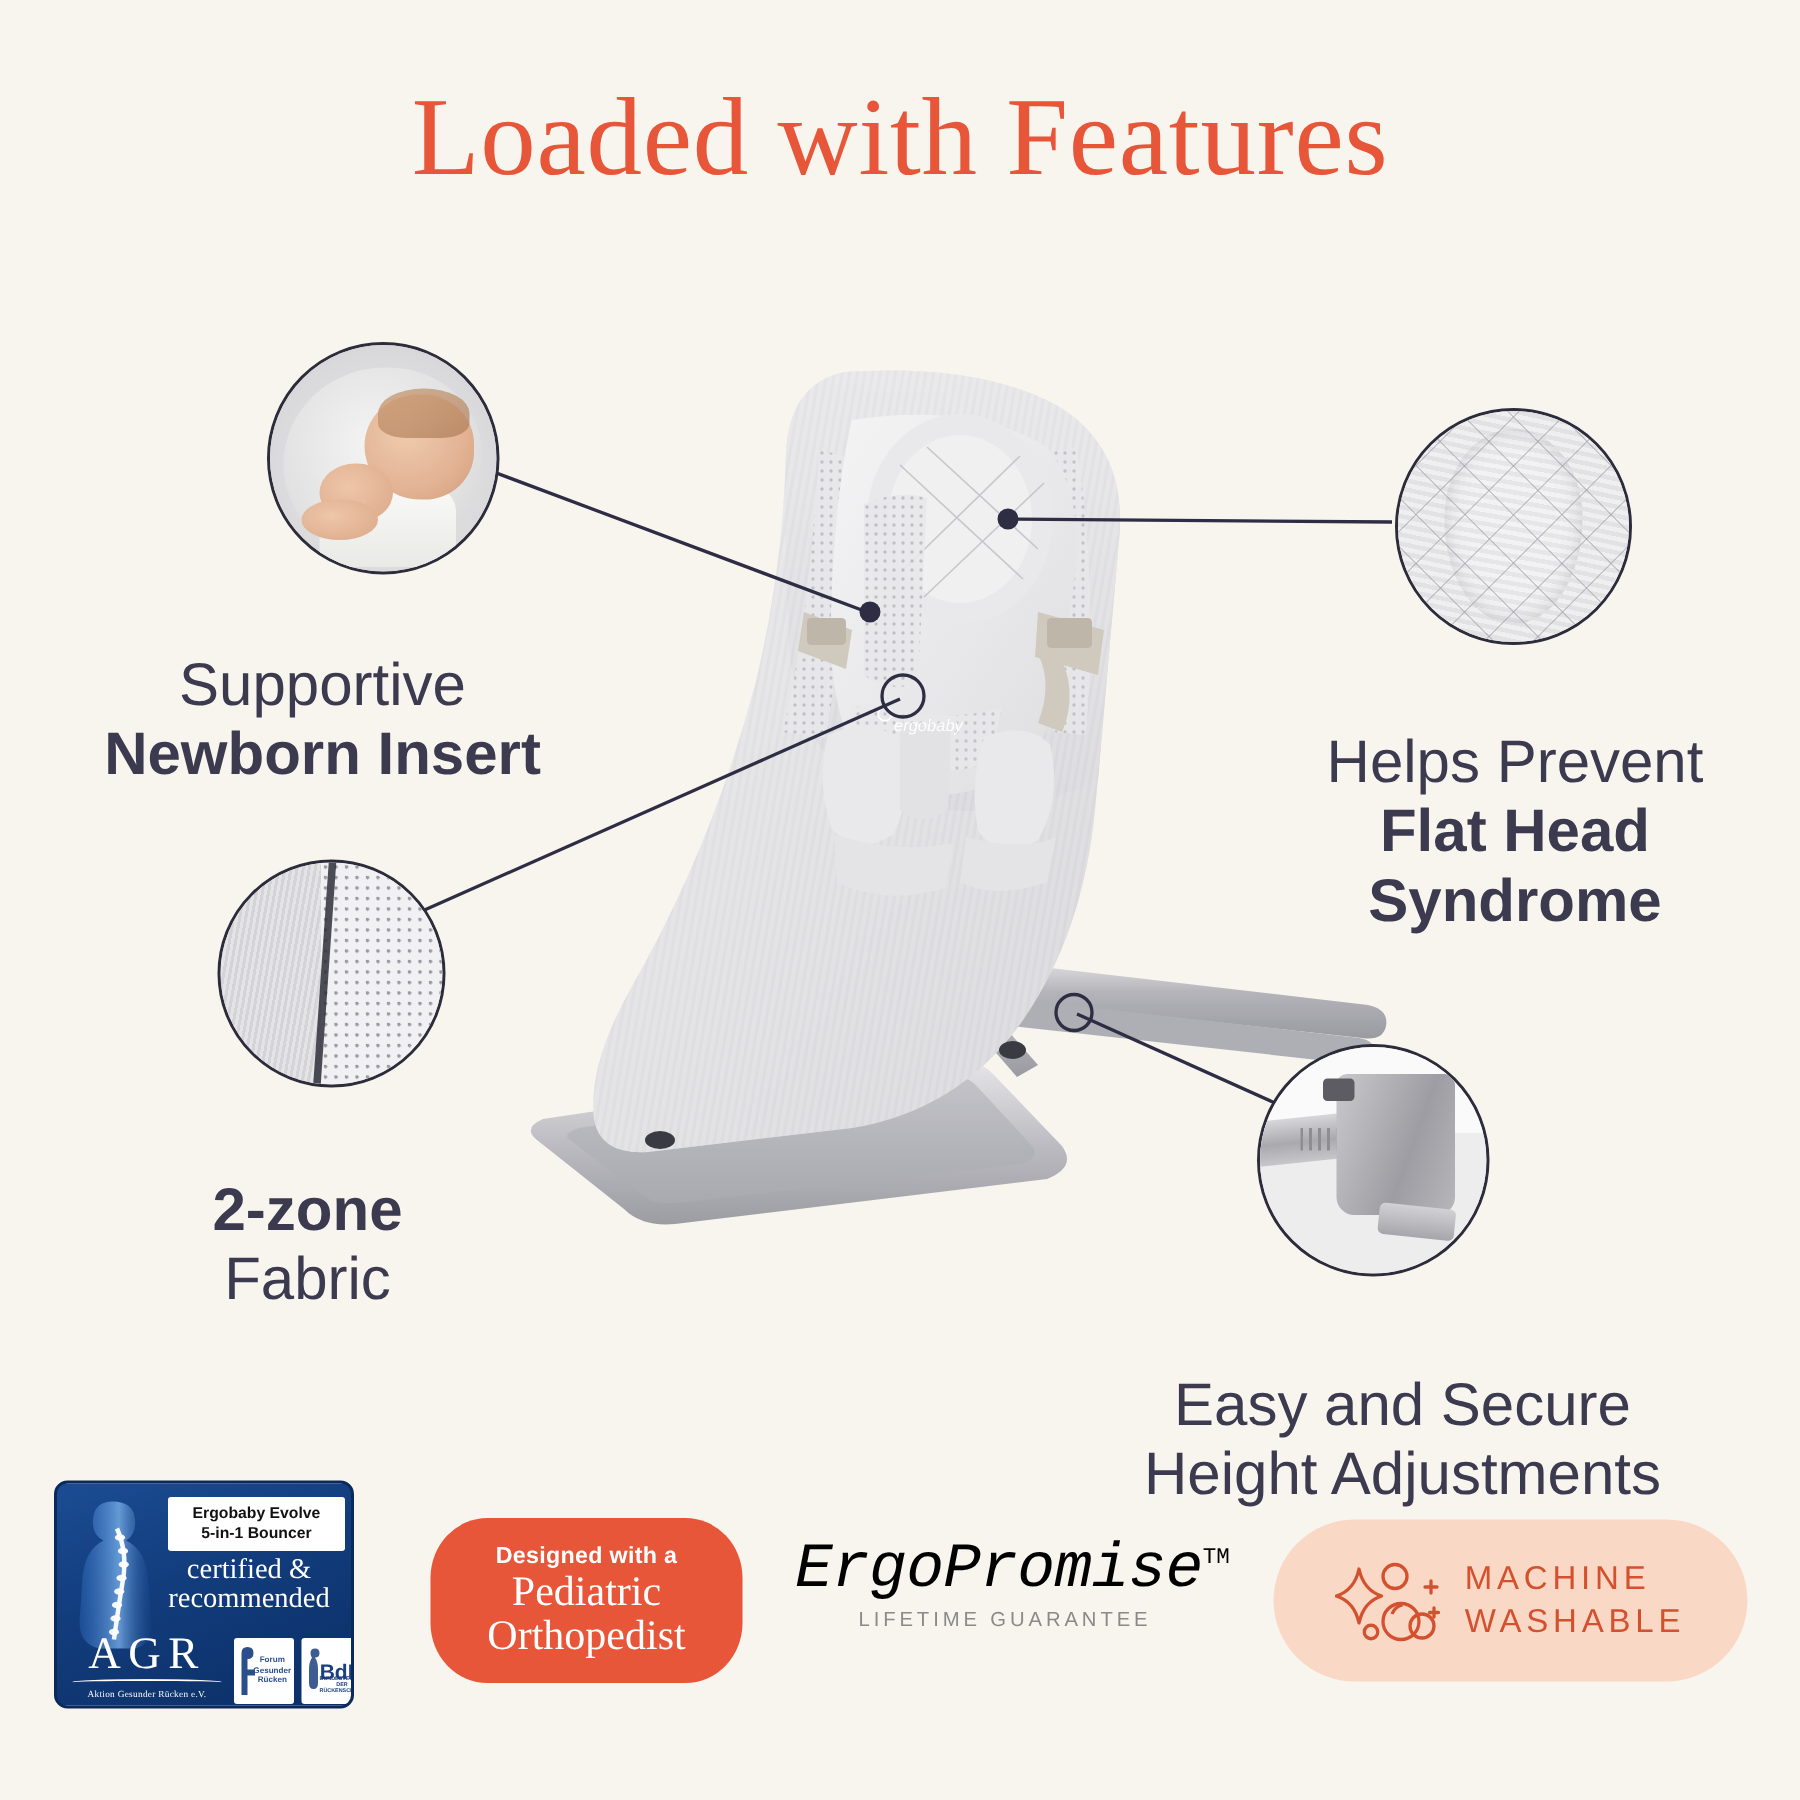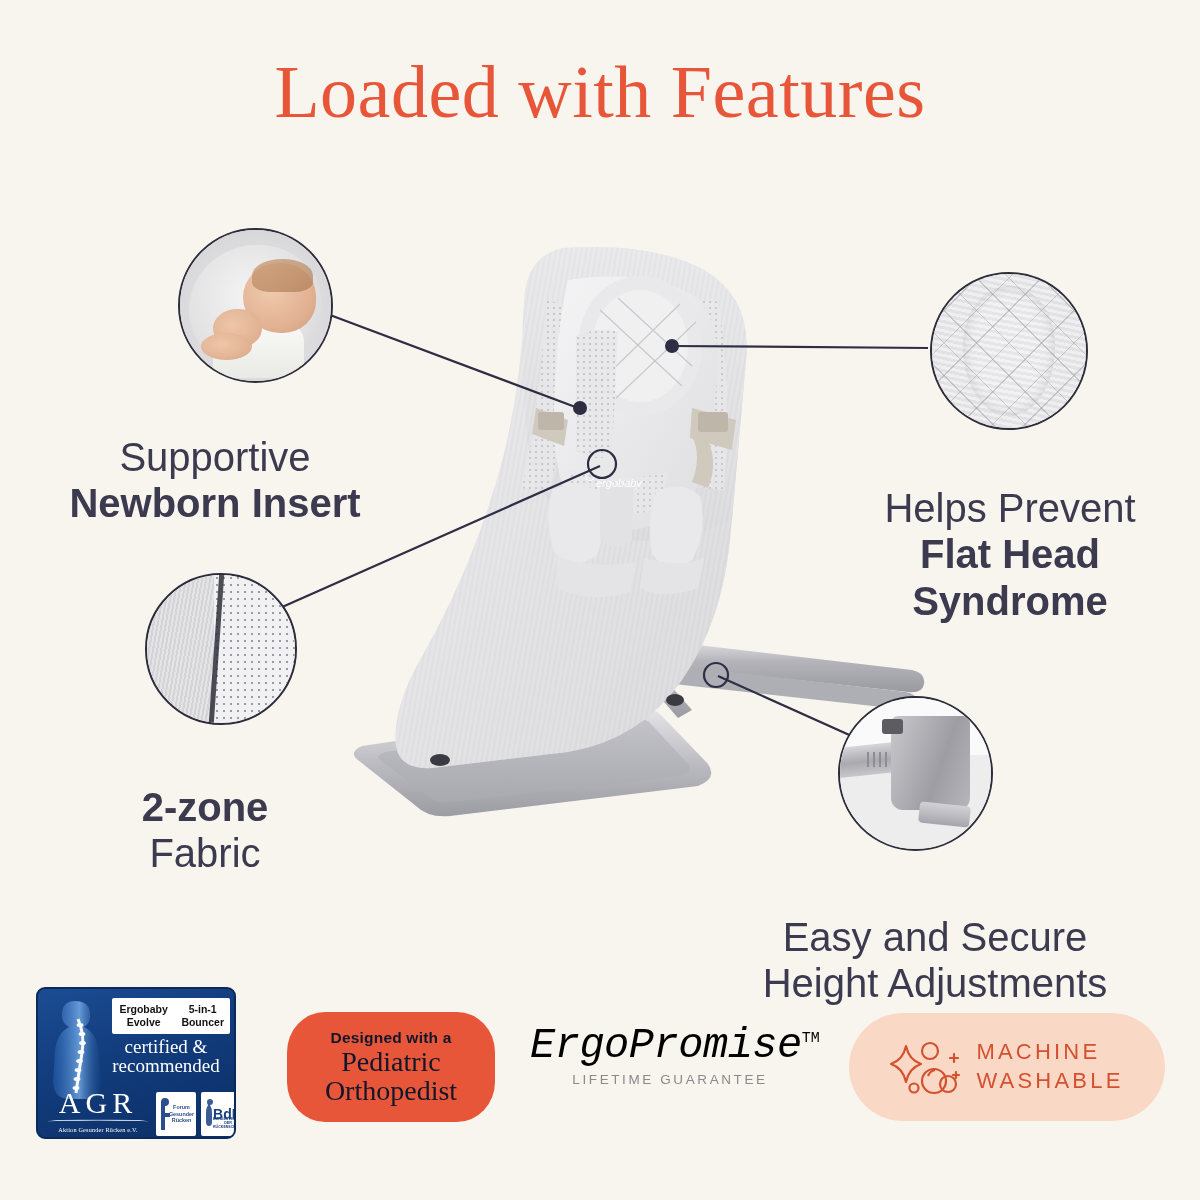--- a/index.html
+++ b/index.html
@@ -123,21 +123,21 @@
   #badge-agr {
     position:absolute; left:36px; top:2px; width:200px; height:152px;
     background:linear-gradient(160deg,#1B4C93 0%, #113B7A 48%, #0C2F66 100%);
     border-radius:9px; border:2px solid #0B2A5C;
     overflow:hidden;
   }
   .agr-title {
     position:absolute; left:74px; top:9px; width:118px; height:36px;
     background:#FFFFFF; border-radius:2px;
     font-size:10.5px; font-weight:700; color:#111;
-    display:flex; flex-direction:row; align-items:center; justify-content:center;
+    display:flex; flex-direction:column; align-items:center; justify-content:center;
     line-height:1.25; text-align:center;
   }
   .agr-spine {
     position:absolute; left:7px; top:8px; width:62px; height:104px;
   }
   .agr-cert {
     position:absolute; left:58px; top:48px; width:140px;
     font-family:"Liberation Serif", serif;
     color:#FFFFFF; text-align:center; line-height:1.02;
   }
@@ -162,21 +162,21 @@
       margin-left:11px; font-weight:700; }
   .bdr-txt { font-size:14px; font-weight:700; color:#1B3F80; margin-left:9px; line-height:1; }
   .bdr-sub { position:absolute; bottom:6px; left:12px; right:2px;
       font-size:3.6px; color:#1B3F80; text-align:center; line-height:1.1; font-weight:700;}
 
   
   #badge-pedi {
     position:absolute; left:287px; top:27px; width:208px; height:110px;
     background:#E8563A; border-radius:38px/40px;
     display:flex; flex-direction:column; align-items:center; justify-content:center;
-    color:#0f172a; text-align:center;
+    color:#ffffff; text-align:center;
   }
   #badge-pedi .p-top { font-size:15.5px; font-weight:700; letter-spacing:.2px; margin-bottom:1px;}
   #badge-pedi .p-big {
     font-family:"Liberation Serif", serif; font-size:28px; line-height:1.02; font-weight:400;
   }
 
   
   #badge-ergopromise {
     position:absolute; left:530px; top:40px; width:280px; text-align:center;
   }

